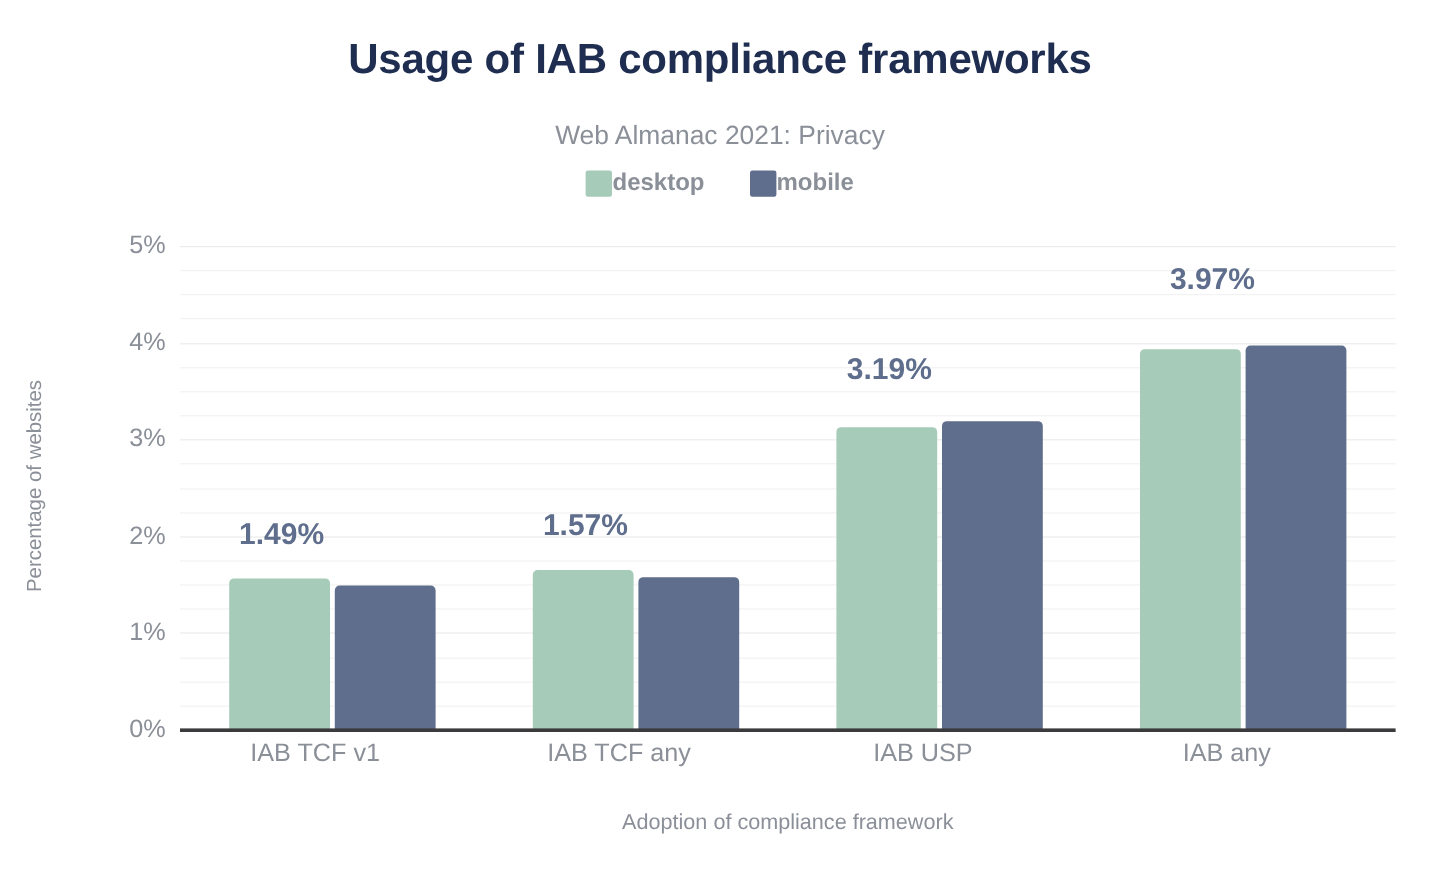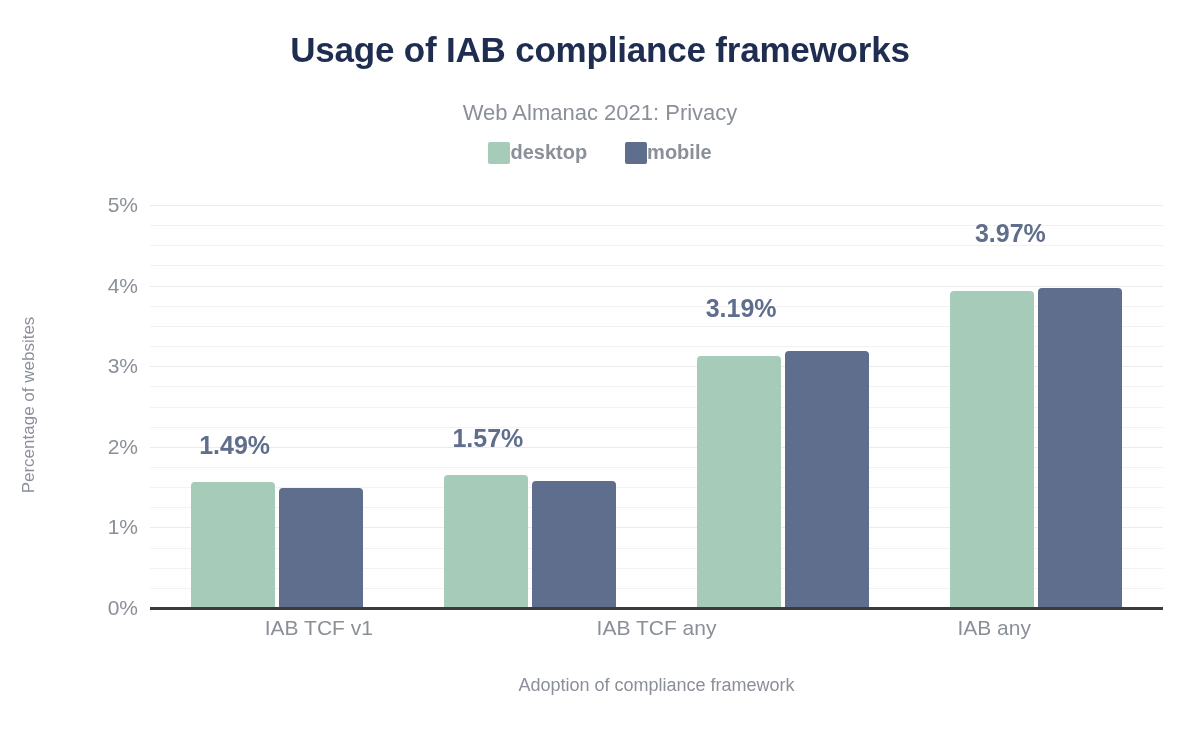--- a/index.html
+++ b/index.html
@@ -169,21 +169,21 @@
     transform: translateX(-50%);
     font-size: 25px;
     font-weight: bold;
     color: #5f6e8c;
     white-space: nowrap;
   }
 
   
   .x-labels {
     position: absolute;
-    left: 150px;
+    left: 136px;
     top: 616px;
     width: 1013px;
     display: flex;
   }
   .x-label {
     flex: 1 1 0;
     text-align: center;
     font-size: 21px;
     color: #8a8f98;
   }
@@ -280,17 +280,18 @@
           <div class="data-label" style="bottom: 360px; left: calc(50% - 42px); margin-left: 16px;">3.97%</div>
         </div>
       </div>
   </div>
 
   <div class="axis-baseline"></div>
 
   <div class="x-labels" id="xlabels">
       <div class="x-label">IAB TCF v1</div>
       <div class="x-label">IAB TCF any</div>
+      <div class="x-label">IAB USP</div>
       <div class="x-label">IAB any</div>
     </div>
   <div class="x-axis-title">Adoption of compliance framework</div>
 
 </div>
 
 </body></html>

